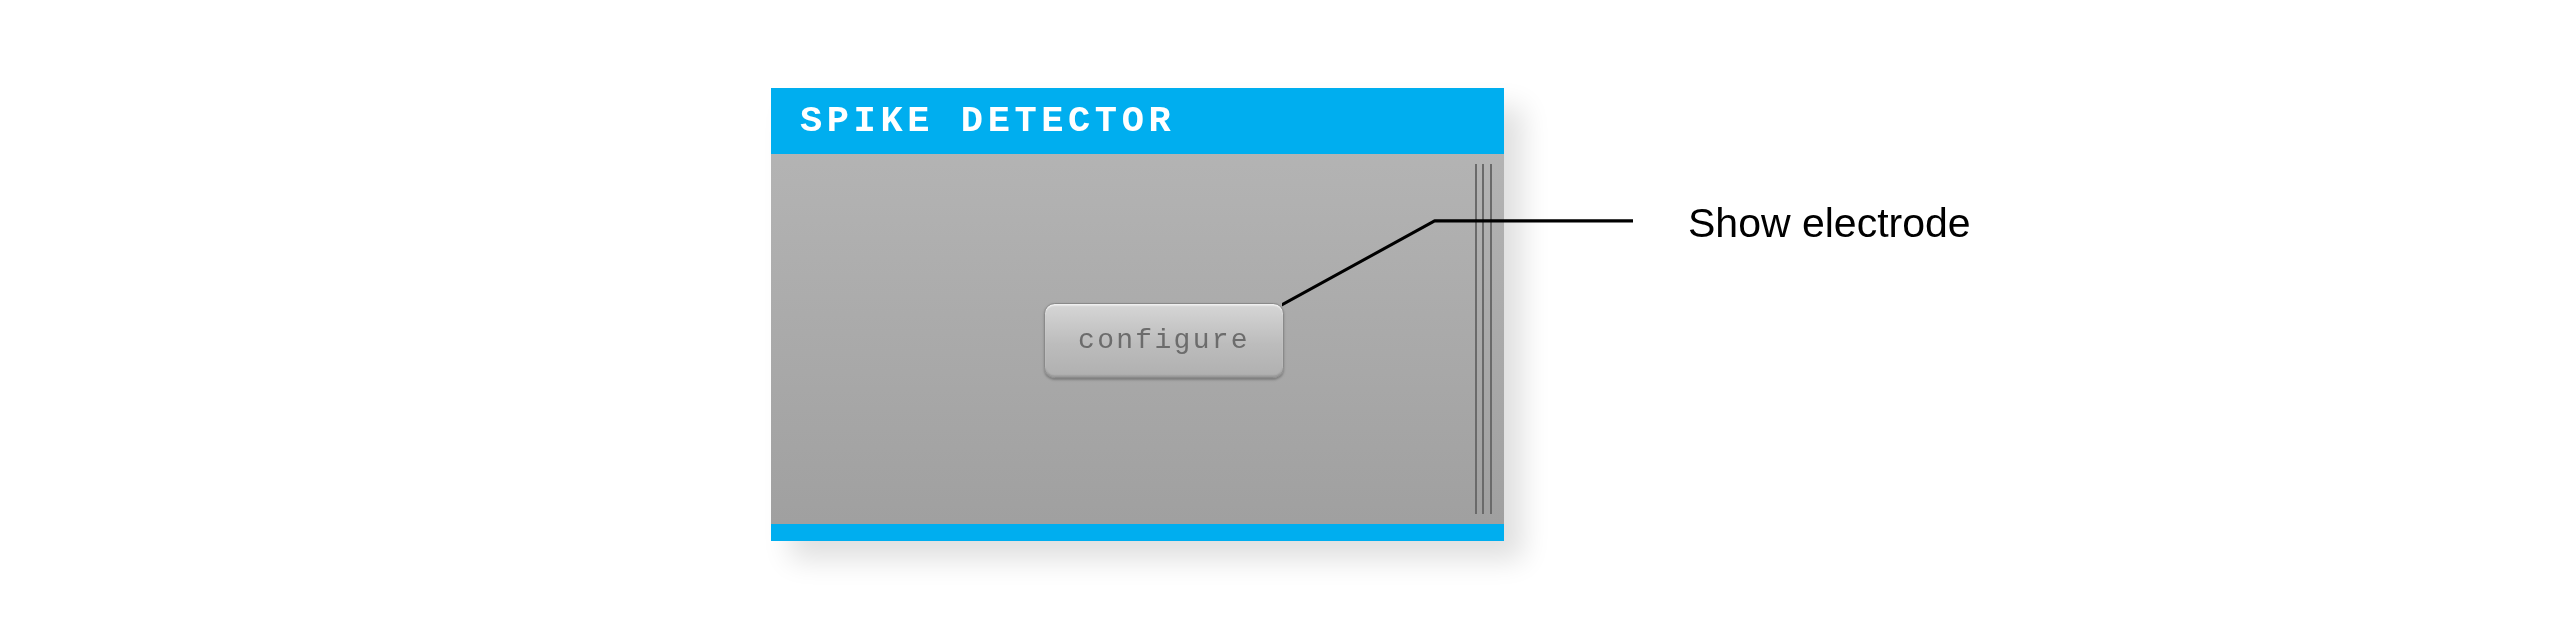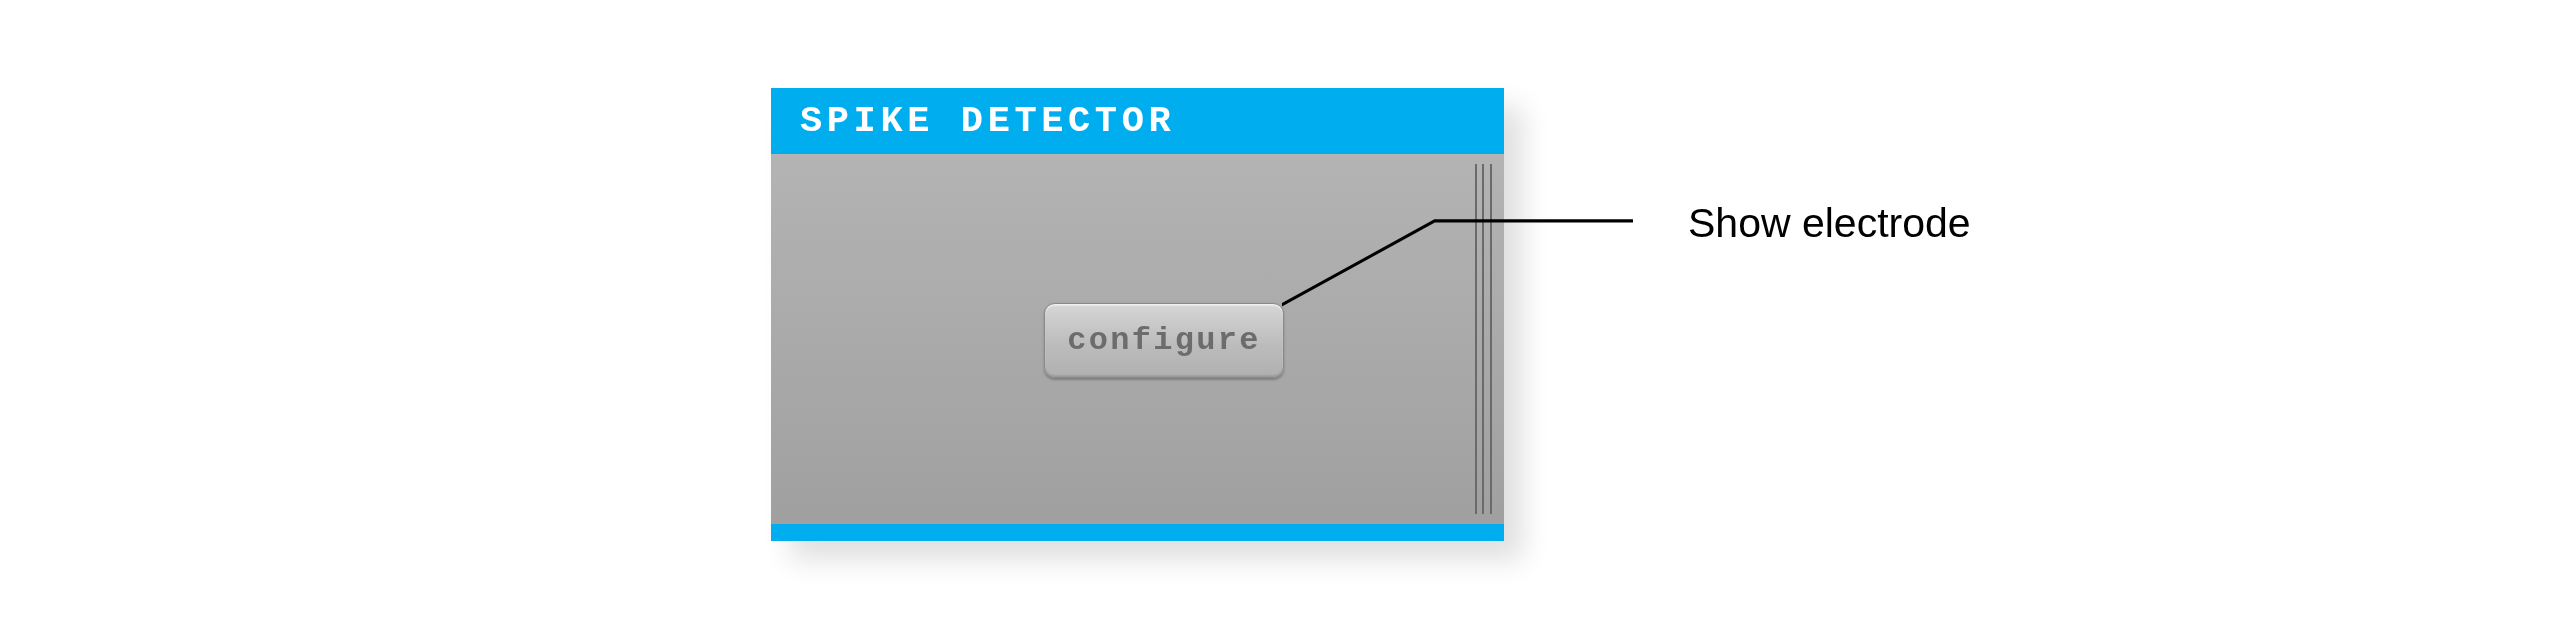--- a/index.html
+++ b/index.html
@@ -105,22 +105,22 @@
       inset 0 -1.5px 1.5px rgba(0,0,0,0.15),
       0 1.5px 2.3px rgba(0,0,0,0.25);
     display: flex;
     align-items: center;
     justify-content: center;
     cursor: pointer;
   }
 
   .configure-btn span {
     font-family: "Courier New", "Lucida Console", monospace;
-    font-weight: 700;
-    font-size: 32px;
+    font-weight: 400;
+    font-size: 28px;
     letter-spacing: 2.3px;
     color: #6c6c6c;
   }
 
   .callout-line {
     position: absolute;
     left: 1282px;
     top: 198px;
     width: 351px;
     height: 122px;

